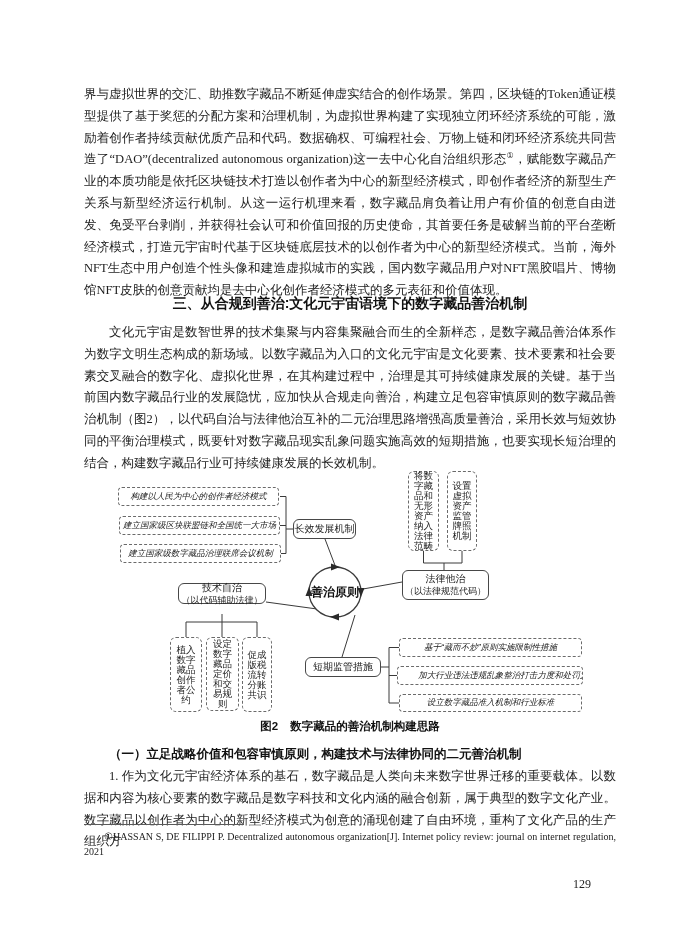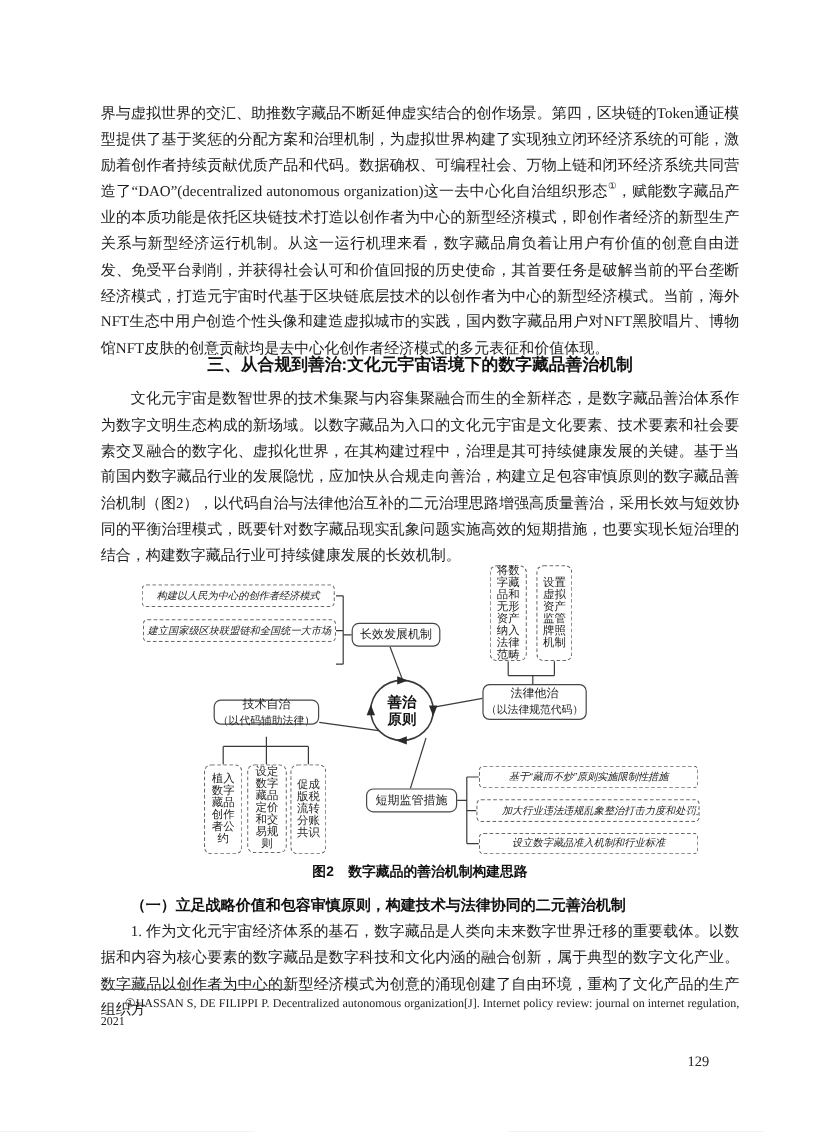--- a/index.html
+++ b/index.html
@@ -37,21 +37,21 @@
   .dashed{border:1px dashed #6a6a6a; border-radius:4px;}
   .solid{border:1px solid #474747; border-radius:6px;}
   .hbox{font-size:8.5px; white-space:nowrap; overflow:hidden;font-style:italic;}
   .vbox{font-size:9.5px; line-height:10px; word-break:break-all; padding:2px 3px; border-radius:6px;}
   .hub{font-size:10px; white-space:nowrap;}
   .twoline{flex-direction:column; line-height:13px;}
   .twoline .t1{font-size:10px;}
   .twoline .t2{font-size:9px;}
   .circle-label{
     position:absolute; left:225px; top:99px; width:52px; height:50px;
-    display:flex; flex-direction:column; align-items:center; justify-content:center;
+    display:flex; align-items:center; justify-content:center;
     font-family:"Liberation Sans","DejaVu Sans",sans-serif;
     font-size:12px; font-weight:bold; line-height:14px; color:#111;
   }
   .fig-caption{
     left:84px; top:719px; width:532px; text-align:center; margin:0;
     font-family:"Liberation Sans","DejaVu Sans",sans-serif;
     font-size:11.5px; font-weight:bold; color:#111;
   }
   .fig-caption .cap-title{margin-left:12px;}
   .fn-rule{left:84px; top:824px; width:160px; border-top:1px solid #5a5a5a; height:0;}
@@ -100,22 +100,23 @@
       </g>
     </svg>
 
     <div class="circle-label">
       <span>善治</span>
       <span>原则</span>
     </div>
 
     <div class="dgbox dashed hbox" style="left:34px;top:19px;width:161px;height:19px;">构建以人民为中心的创作者经济模式</div>
     <div class="dgbox dashed hbox" style="left:35px;top:48px;width:161px;height:19px;">建立国家级区块联盟链和全国统一大市场</div>
+    <div class="dgbox dashed hbox" style="left:36px;top:76px;width:161px;height:19px;">建立国家级数字藏品治理联席会议机制</div>
 
-    <div class="dgbox solid hub" style="left:209px;top:51px;width:74px;height:20px;">长效发展机制</div>
+    <div class="dgbox solid hub" style="left:209px;top:51px;width:63px;height:20px;">长效发展机制</div>
 
     <div class="dgbox dashed vbox" style="left:324px;top:3px;width:31px;height:80px;">将数字藏品和无形资产纳入法律范畴</div>
     <div class="dgbox dashed vbox" style="left:363px;top:3px;width:30px;height:80px;">设置虚拟资产监管牌照机制</div>
 
     <div class="dgbox solid twoline" style="left:318px;top:102px;width:87px;height:30px;">
       <span class="t1">法律他治</span>
       <span class="t2">（以法律规范代码）</span>
     </div>
 
     <div class="dgbox solid twoline" style="left:94px;top:115px;width:88px;height:21px;">

